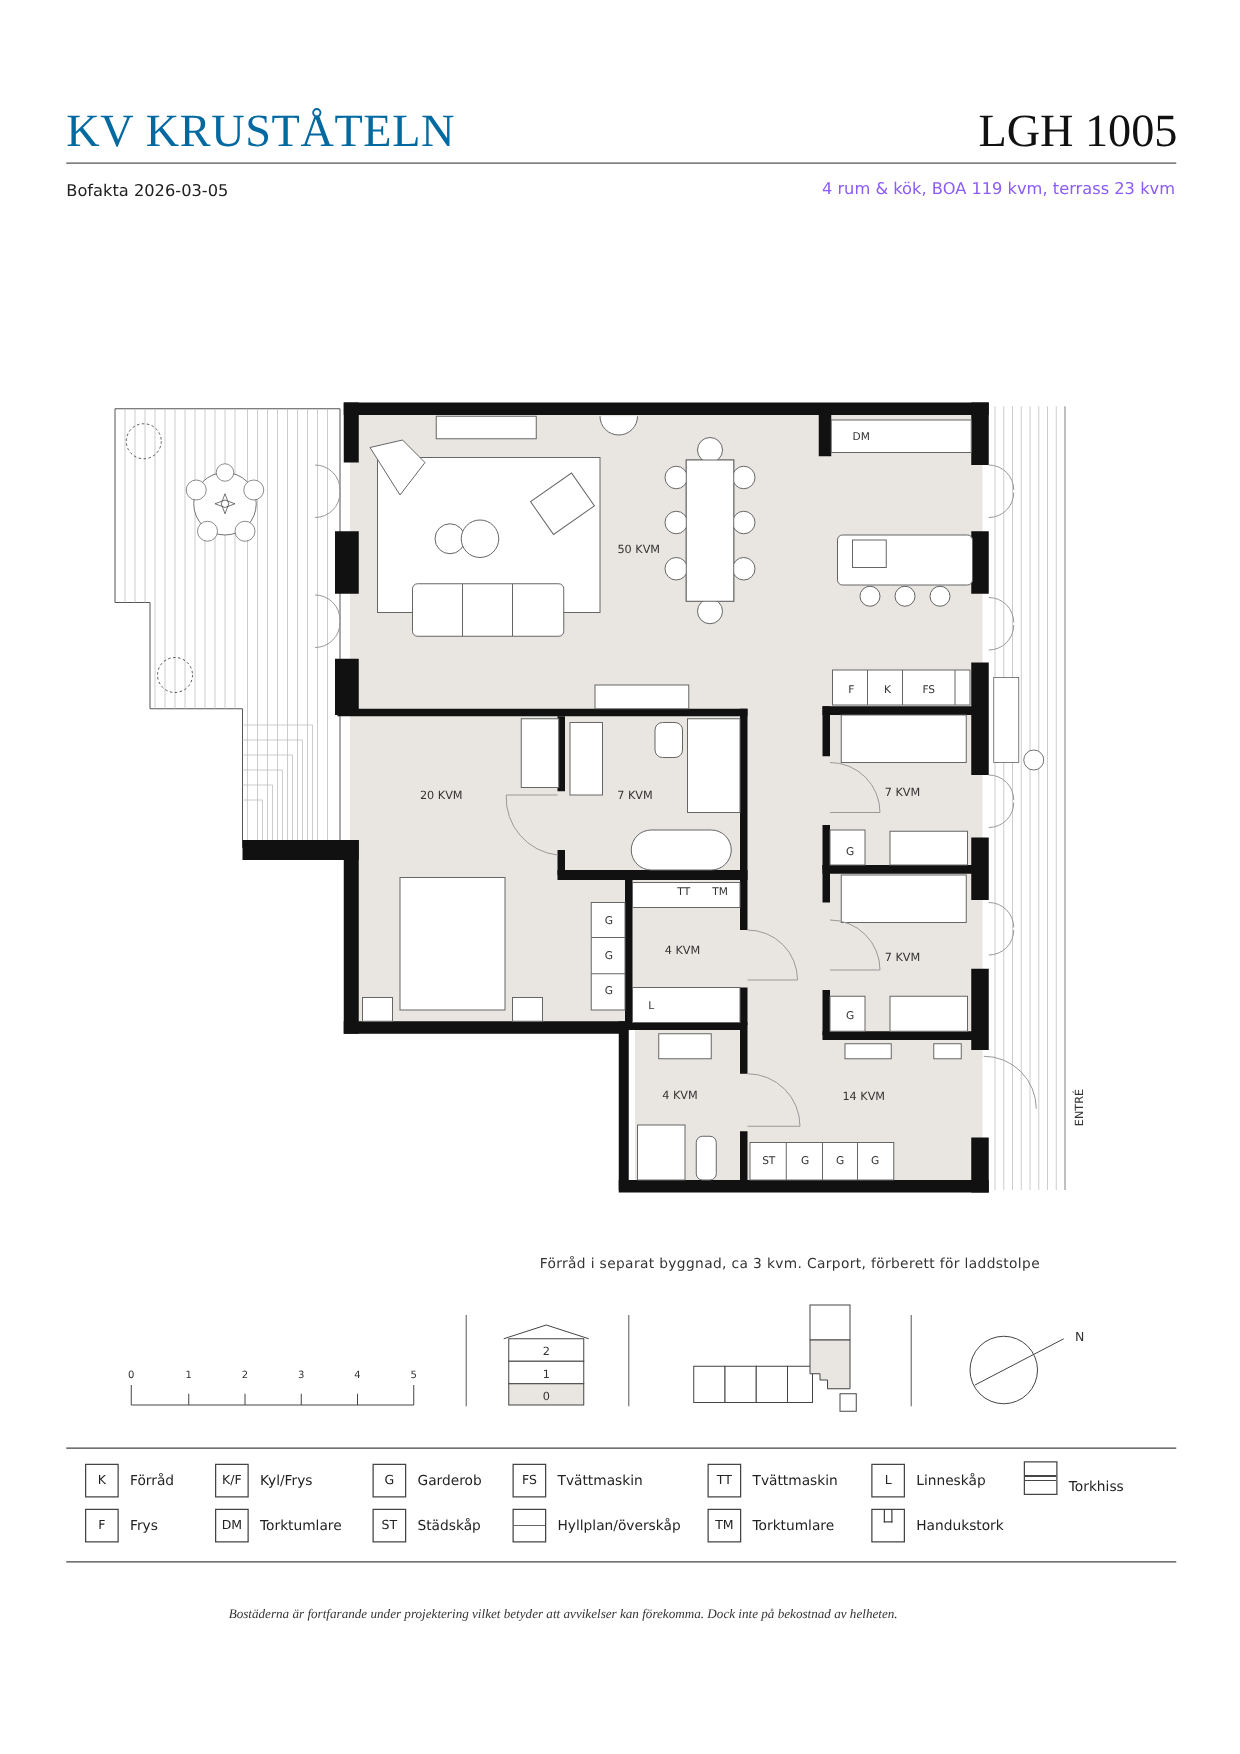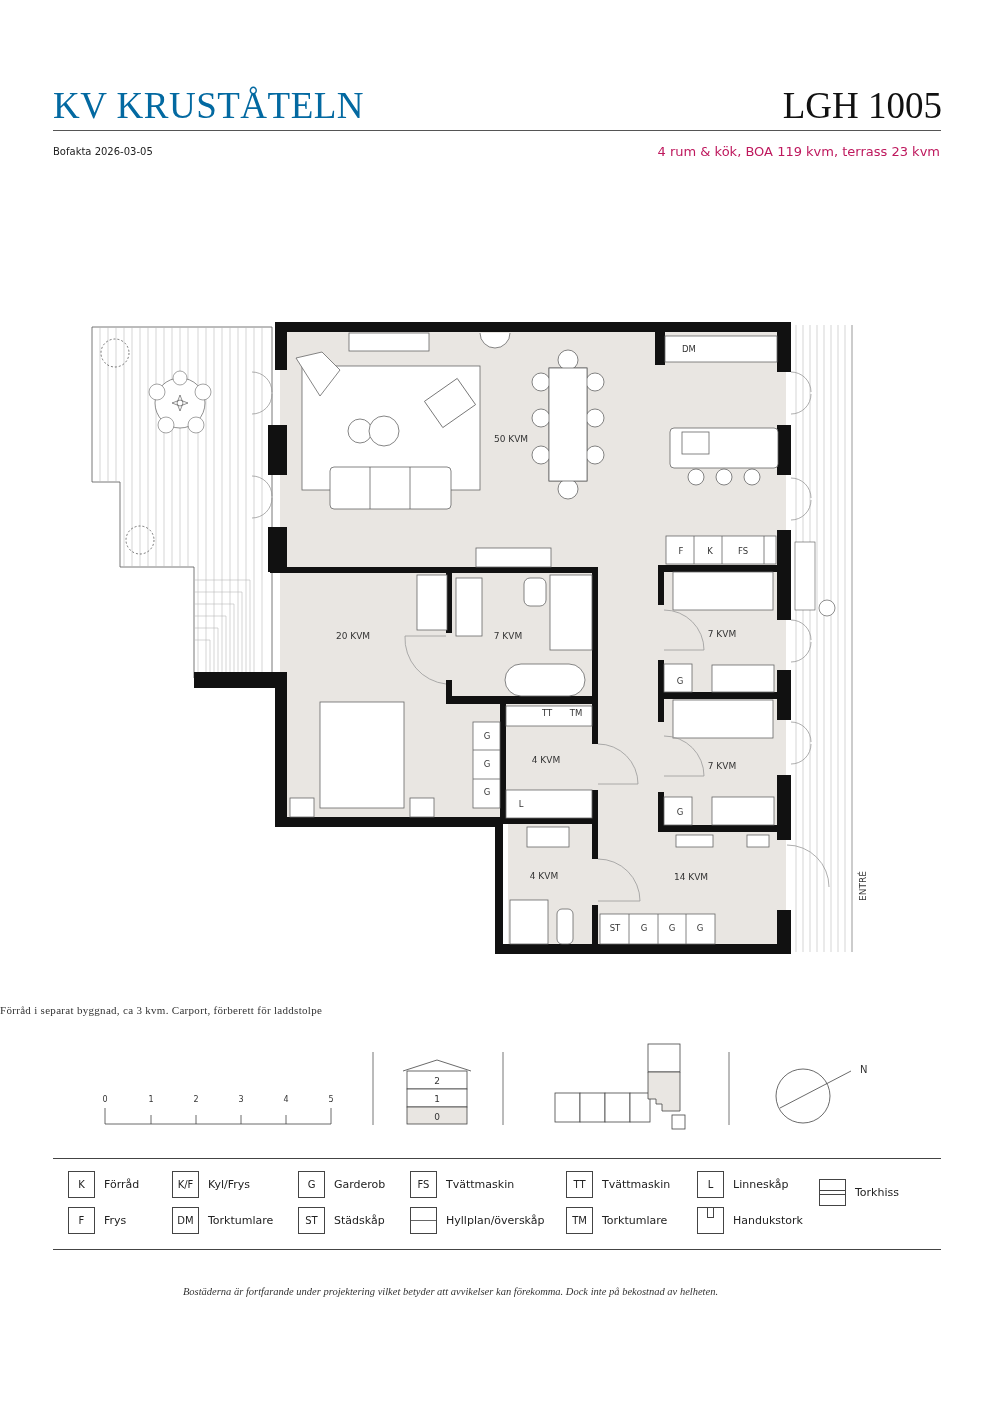--- a/index.html
+++ b/index.html
@@ -1,24 +1,24 @@
 <!DOCTYPE html>
 <html><head>
 <meta charset="utf-8">
 <style>
   html, body { margin:0; padding:0; background:#ffffff; }
   body { width:992px; height:1403px; position:relative; overflow:hidden; font-family:"DejaVu Sans", sans-serif; color:#222; }
   .title-left { position:absolute; left:53px; top:84px; font-family:"Liberation Serif", serif; font-size:37px; letter-spacing:0.5px; color:#0369a1; }
   .title-right { position:absolute; right:50px; top:84px; font-family:"Liberation Serif", serif; font-size:37px; color:#111; }
   .rule { position:absolute; left:53px; width:888px; height:1px; background:#555; }
-  .sub-left { position:absolute; left:53px; top:146px; font-size:10px; color:#222; }
-  .sub-right { position:absolute; right:52px; top:144px; font-size:13px; color:#be185d; }
+  .sub-left { position:absolute; left:53px; top:146px; font-size:13px; color:#222; }
+  .sub-right { position:absolute; right:52px; top:144px; font-size:13px; color:#8b5cf6; }
   svg.plan { position:absolute; left:0; top:0; }
   .plan text { font-family:"DejaVu Sans", sans-serif; }
-  .note { position:absolute; left:0; width:832px; top:1004px; text-align:left; font-size:11px; color:#333; letter-spacing:0.3px;font-family:Liberation Serif, serif; }
+  .note { position:absolute; left:0; width:832px; top:1004px; text-align:right; font-size:11px; color:#333; letter-spacing:0.3px; }
   .legend { position:absolute; left:53px; top:1158px; width:888px; height:90px; border-top:1px solid #444; border-bottom:1px solid #444; }
   .leg-item { position:absolute; display:flex; align-items:center; font-size:11px; color:#222; }
   .leg-box { width:27px; height:27px; border:1px solid #444; display:flex; align-items:center; justify-content:center; font-size:10px; margin-right:9px; box-sizing:border-box; }
   .disclaimer { position:absolute; left:0; width:901px; top:1286px; text-align:center; font-family:"Liberation Serif", serif; font-style:italic; font-size:10.5px; color:#333; }
 </style>
 </head>
 <body>
 
 <div class="title-left">KV KRUSTÅTELN</div>
 <div class="title-right">LGH 1005</div>
@@ -316,21 +316,21 @@
       <span>Tvättmaskin</span>
     </div>
   <div class="leg-item" style="left:513px;top:12px">
       <div class="leg-box">TT</div>
       <span>Tvättmaskin</span>
     </div>
   <div class="leg-item" style="left:644px;top:12px">
       <div class="leg-box">L</div>
       <span>Linneskåp</span>
     </div>
-  <div class="leg-item" style="left:766px;top:20px;align-items:center">
+  <div class="leg-item" style="left:766px;top:10px;align-items:flex-end">
       <div class="leg-box" style="background:linear-gradient(#fff 40%,#444 40%,#444 45%,#fff 45%,#fff 55%,#444 55%,#444 60%,#fff 60%)"></div>
       <span>Torkhiss</span>
     </div>
 
   <div class="leg-item" style="left:15px;top:48px">
       <div class="leg-box">F</div>
       <span>Frys</span>
     </div>
   <div class="leg-item" style="left:119px;top:48px">
       <div class="leg-box">DM</div>

